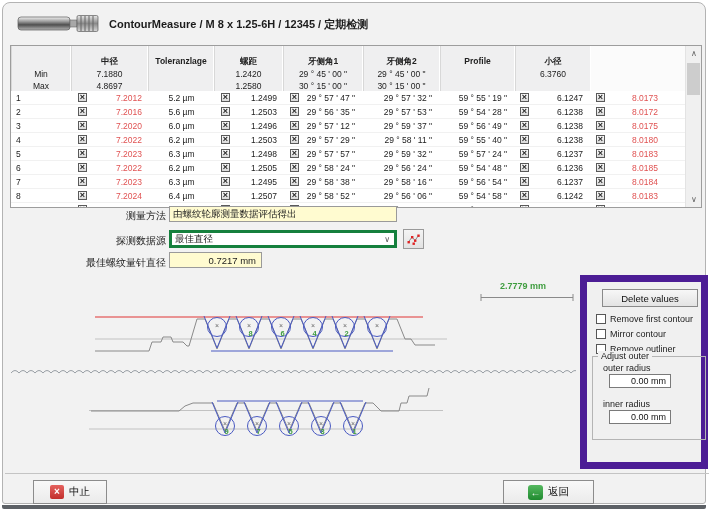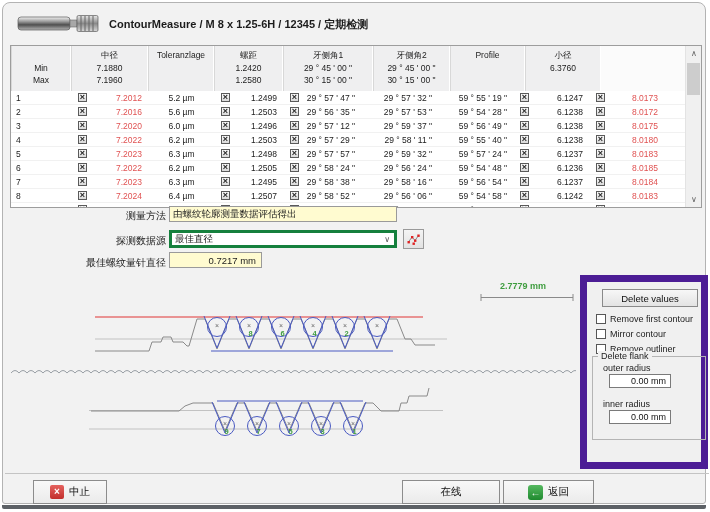--- a/index.html
+++ b/index.html
@@ -11,21 +11,21 @@
   
   .titlebar{position:absolute;left:0;top:0;width:100%;height:40px;}
   .gauge-icon{position:absolute;left:14px;top:9px;}
   .title-text{position:absolute;left:106px;top:14px;font-size:11px;font-weight:bold;color:#1b1b1b;}
 
   
   .tablewrap{position:absolute;left:7px;top:42px;width:692px;height:163px;background:#ffffff;border:1px solid #9d9d9d;box-sizing:border-box;}
   .thead{display:flex;height:45px;background:#fbfbfb;border-bottom:1px solid #cfcfcf;}
   .hc{box-sizing:border-box;background:#efeff0;border-right:1px solid #ffffff;border-left:1px solid #d8d8d8;
       text-align:center;font-size:8.5px;color:#222;padding-top:3px;line-height:12.5px;}
-  .hc .hlabel{font-weight:normal;}
+  .hc .hlabel{font-weight:bold;margin-top:6px;}
   .hc0{background:#efeff0;}
   .tbody{position:absolute;left:0;top:45px;right:16px;bottom:0;overflow:hidden;}
   .trow{display:flex;height:13px;align-items:center;font-size:8.5px;color:#222;border-bottom:1px solid #f1f1f1;background:#fff;}
   .tc{display:flex;align-items:center;justify-content:flex-end;box-sizing:border-box;padding:0 6px 0 7px;height:13px;}
   .tc.center{justify-content:center;}
   .tc.hascb{justify-content:space-between;}
   .tc.num{width:60px;justify-content:flex-start;padding-left:5px;}
   .val.red{color:#e05252;}
   .cb{display:inline-flex;width:9px;height:9px;border:1px solid #5a5a5a;background:linear-gradient(#fdfdfd,#d9d9d9);
       align-items:center;justify-content:center;box-sizing:border-box;}
@@ -102,33 +102,33 @@
     <div class="tablewrap">
       <div class="thead">
         <div class="hc hc0" style="width:60px">
           <div class="hlabel">&nbsp;</div>
           <div>Min</div>
           <div>Max</div>
         </div>
         <div class="hc" style="width:77px">
           <div class="hlabel">中径</div>
           <div>7.1880</div>
-          <div>7.1960</div>
+          <div>4.8697</div>
         </div>
         <div class="hc" style="width:66px">
           <div class="hlabel">Toleranzlage</div>
           <div></div>
           <div></div>
         </div>
         <div class="hc" style="width:69px">
           <div class="hlabel">螺距</div>
           <div>1.2420</div>
           <div>1.2580</div>
         </div>
-        <div class="hc" style="width:90px">
+        <div class="hc" style="width:80px">
           <div class="hlabel">牙侧角1</div>
           <div>29 ° 45 ' 00 "</div>
           <div>30 ° 15 ' 00 "</div>
         </div>
         <div class="hc" style="width:77px">
           <div class="hlabel">牙侧角2</div>
           <div>29 ° 45 ' 00 "</div>
           <div>30 ° 15 ' 00 "</div>
         </div>
         <div class="hc" style="width:75px">
@@ -619,39 +619,36 @@
       </div>
       <div class="pchk" style="top:47px">
         <span class="box"></span>
         <span>Mirror contour</span>
       </div>
       <div class="pchk" style="top:62px">
         <span class="box"></span>
         <span>Remove outliner</span>
       </div>
       <div class="group">
-        <div class="glabel">Delete flank</div>
+        <div class="glabel">Adjust outer</div>
         <div class="rlabel" style="top:6px">outer radius</div>
         <div class="rinput" style="top:17px">
           <span>0.00 mm</span>
         </div>
         <div class="rlabel" style="top:42px">inner radius</div>
         <div class="rinput" style="top:53px">
           <span>0.00 mm</span>
         </div>
       </div>
     </div>
 
     <div class="footer-sep"></div>
     <div class="fbtn" style="left:30px;width:74px">
       <span class="ico-red">×</span>
       <span>中止</span>
     </div>
-    <div class="fbtn" style="left:399px;width:98px">
-      <span>在线</span>
-    </div>
     <div class="fbtn" style="left:500px;width:91px">
       <span class="ico-green">←</span>
       <span>返回</span>
     </div>
 
   </div>
 </div>
 
 </body></html>

